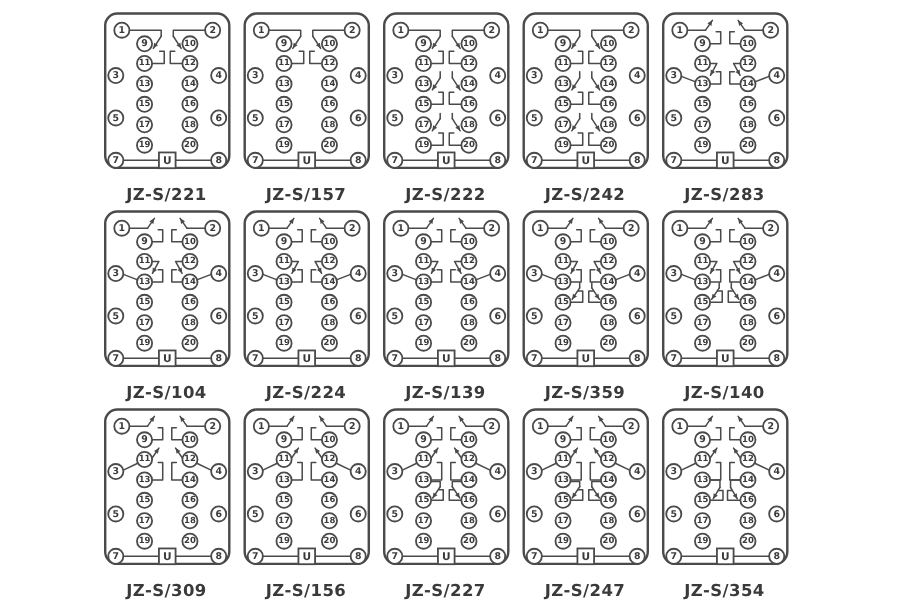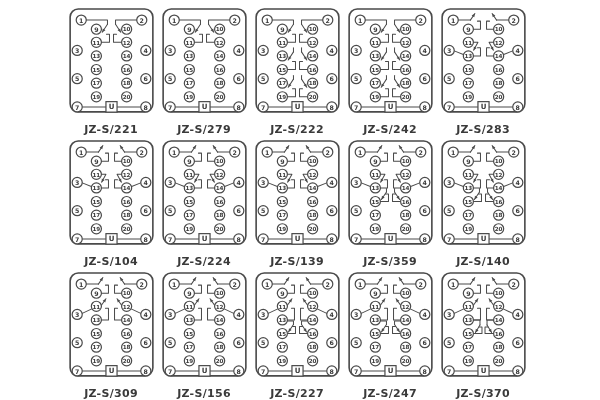--- a/index.html
+++ b/index.html
@@ -221,21 +221,21 @@
           </g>
           <g>
             <circle cx="28" cy="89" r="5" fill="#fff" stroke="#4a4a4a" stroke-width="1.2"></circle>
             <text x="28" y="89.3" fill="#3a3a3a" font-size="5.6" font-weight="700" text-anchor="middle" dominant-baseline="central">19</text>
           </g>
           <g>
             <circle cx="58" cy="89" r="5" fill="#fff" stroke="#4a4a4a" stroke-width="1.2"></circle>
             <text x="58" y="89.3" fill="#3a3a3a" font-size="5.6" font-weight="700" text-anchor="middle" dominant-baseline="central">20</text>
           </g>
         </svg>
-        <figcaption class="diagram-label">JZ-S/279</figcaption>
+        <figcaption class="diagram-label">JZ-S/157</figcaption>
   </figure>
       <figure class="cell" style="margin: 0px; left: 252px; top: 7px;">
     <svg viewBox="0 0 86 112" width="87" height="113">
           <rect x="2" y="2" width="82" height="102" rx="8" fill="none" stroke="#4a4a4a" stroke-width="1.6"></rect>
           <path d="M14,99 H37.5 M48.5,99 H72" stroke="#4a4a4a" stroke-width="1" fill="none"></path>
           <rect x="37.5" y="93.8" width="11" height="10.4" fill="#fff" stroke="#4a4a4a" stroke-width="1.2"></rect>
           <text x="43" y="99" fill="#3a3a3a" font-size="7" font-weight="700" text-anchor="middle" dominant-baseline="central">U</text>
           <g stroke="#4a4a4a" stroke-width="1" fill="none" stroke-linecap="round" stroke-linejoin="round">
             <path d="M18,13 H39 V17"></path>
             <path d="M39,17 L33.8,25"></path>
@@ -1668,16 +1668,16 @@
           </g>
           <g>
             <circle cx="28" cy="89" r="5" fill="#fff" stroke="#4a4a4a" stroke-width="1.2"></circle>
             <text x="28" y="89.3" fill="#3a3a3a" font-size="5.6" font-weight="700" text-anchor="middle" dominant-baseline="central">19</text>
           </g>
           <g>
             <circle cx="58" cy="89" r="5" fill="#fff" stroke="#4a4a4a" stroke-width="1.2"></circle>
             <text x="58" y="89.3" fill="#3a3a3a" font-size="5.6" font-weight="700" text-anchor="middle" dominant-baseline="central">20</text>
           </g>
         </svg>
-        <figcaption class="diagram-label">JZ-S/370</figcaption>
+        <figcaption class="diagram-label">JZ-S/354</figcaption>
   </figure>
     </div>
 </div>
 
 </body></html>

